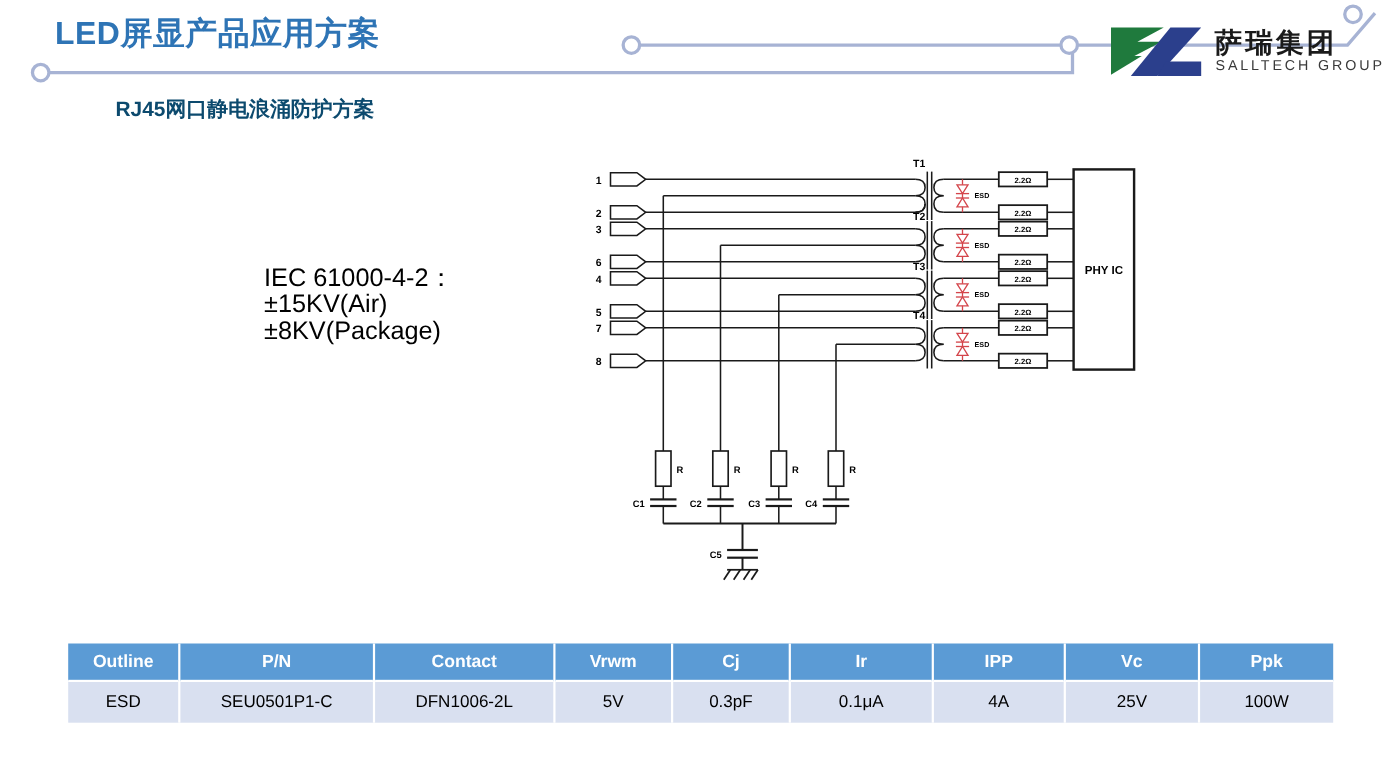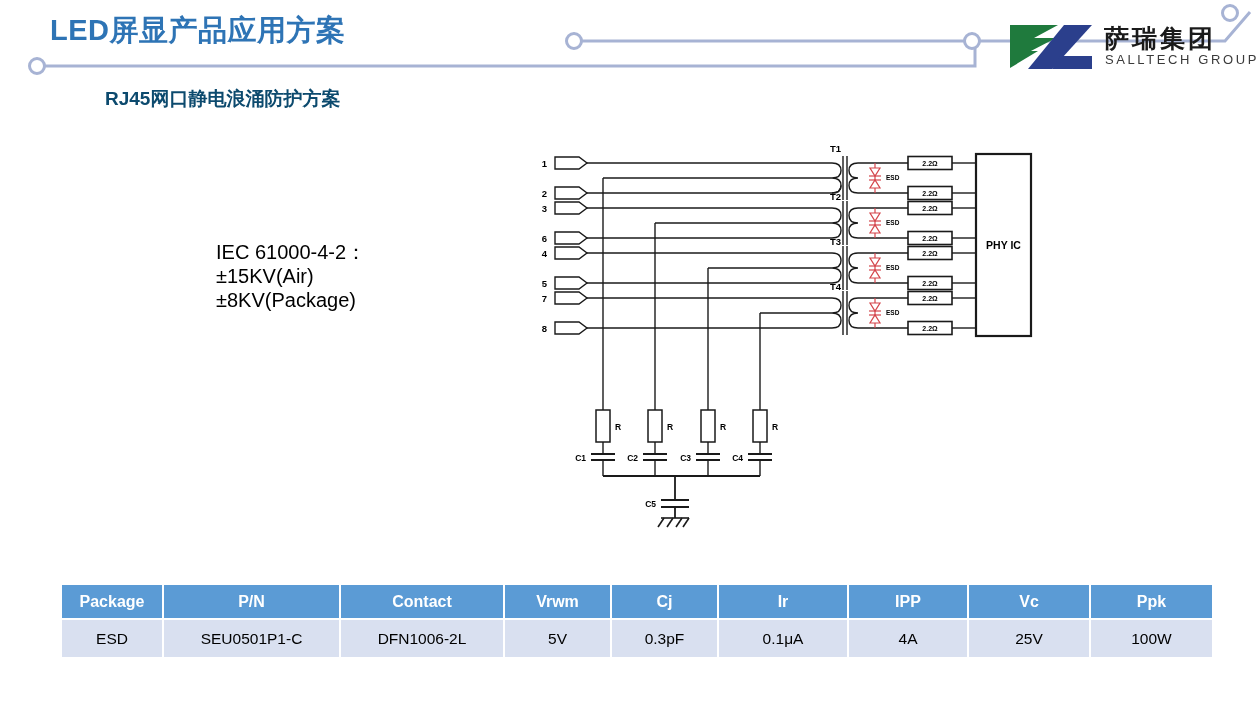--- a/index.html
+++ b/index.html
@@ -76,22 +76,22 @@
     font-size: 19px;
     font-weight: bold;
     color: #0c4a6e;
     white-space: nowrap;
     margin-left: 48px;
   }
 
   
   #iec-block {
     position: absolute;
-    left: 216px; top: 240px;
-    font-size: 20px;
+    left: 240px; top: 240px;
+    font-size: 23px;
     line-height: 24px;
     color: #000;
     white-space: nowrap;
   }
 
   
   #circuit {
     position: absolute;
     left: 525px; top: 138px;
     width: 510px; height: 400px;
@@ -398,21 +398,21 @@
     </g>
 
     <text x="131" y="369" font-size="8.5" font-weight="bold" text-anchor="end">C5</text>
   </g>
 </svg>
 </div>
 
 <table id="spec-table">
   <thead>
     <tr>
-      <th style="width:100px">Package</th>
+      <th style="width:100px">Outline</th>
       <th style="width:175px">P/N</th>
       <th style="width:162px">Contact</th>
       <th style="width:105px">Vrwm</th>
       <th style="width:105px">Cj</th>
       <th style="width:128px">Ir</th>
       <th style="width:118px">IPP</th>
       <th style="width:120px">Vc</th>
       <th style="width:121px">Ppk</th>
     </tr>
   </thead>

